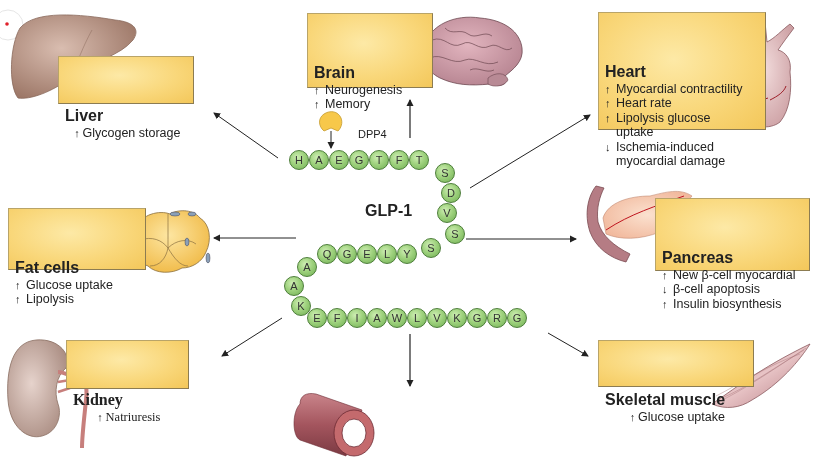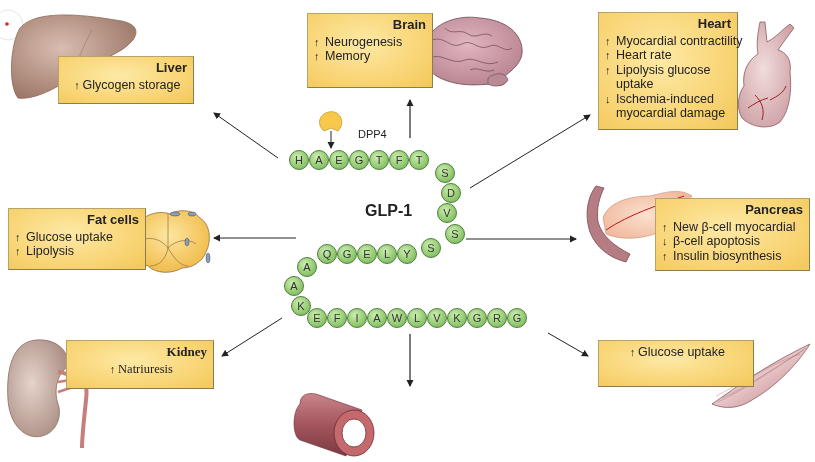--- a/index.html
+++ b/index.html
@@ -4,21 +4,21 @@
 <style>
   html, body { margin:0; padding:0; background:#ffffff; }
   body { width:815px; height:462px; position:relative; overflow:hidden;
          font-family:"Liberation Sans", sans-serif; color:#222; }
   .stage { position:absolute; left:0; top:0; width:815px; height:462px; }
   svg.base { position:absolute; left:0; top:0; }
   .box { position:absolute; box-sizing:border-box;
          background: radial-gradient(ellipse at 45% 40%, #fde9a6 0%, #f9d77a 55%, #f3c75a 100%);
          border:1px solid #b9a468; border-right-color:#8c7c52; border-bottom-color:#8c7c52;
          font-size:12.5px; line-height:14.5px; padding:4px 6px; }
-  .box .title { font-weight:bold; text-align:right; font-size:13px; margin-bottom:2px; }
+  .box .title { font-weight:bold; text-align:left; font-size:16px; margin-bottom:2px;margin-top:48px; }
   .box .line { white-space:nowrap; }
   .box .line .arr { display:inline-block; width:11px; font-weight:bold; font-size:11px; }
   .box .line.cont { padding-left:11px; }
   .box .line.center { text-align:center; }
   .bead { position:absolute; width:20px; height:20px; border-radius:50%;
           background: radial-gradient(circle at 40% 35%, #cfeeb4 0%, #9fd27e 45%, #6fae52 100%);
           border:1px solid #4d7e3a; box-sizing:border-box;
           font-size:11px; line-height:18px; text-align:center; color:#333; }
   .label-free { position:absolute; font-size:11px; }
 </style>
@@ -177,41 +177,42 @@
 
   <div class="box" style="left:58px;top:56px;width:136px;height:48px;">
       <div class="title">Liver</div>
       <div class="line center"><span class="arr">↑</span><span>Glycogen storage</span></div>
     </div>
   <div class="box" style="left:307px;top:13px;width:126px;height:75px;">
       <div class="title">Brain</div>
       <div class="line"><span class="arr">↑</span><span>Neurogenesis</span></div>
       <div class="line"><span class="arr">↑</span><span>Memory</span></div>
     </div>
-  <div class="box" style="left:598px;top:12px;width:140px;height:118px;">
+  <div class="box" style="left:598px;top:12px;width:168px;height:118px;">
       <div class="title">Heart</div>
       <div class="line"><span class="arr">↑</span><span>Myocardial contractility</span></div>
       <div class="line"><span class="arr">↑</span><span>Heart rate</span></div>
       <div class="line"><span class="arr">↑</span><span>Lipolysis glucose</span></div>
       <div class="line cont">uptake</div>
       <div class="line"><span class="arr">↓</span><span>Ischemia-induced</span></div>
       <div class="line cont">myocardial damage</div>
     </div>
   <div class="box" style="left:8px;top:208px;width:138px;height:62px;">
       <div class="title">Fat cells</div>
       <div class="line"><span class="arr">↑</span><span>Glucose uptake</span></div>
       <div class="line"><span class="arr">↑</span><span>Lipolysis</span></div>
     </div>
   <div class="box" style="left:655px;top:198px;width:155px;height:73px;">
       <div class="title">Pancreas</div>
       <div class="line"><span class="arr">↑</span><span>New β-cell myocardial</span></div>
       <div class="line"><span class="arr">↓</span><span>β-cell apoptosis</span></div>
       <div class="line"><span class="arr">↑</span><span>Insulin biosynthesis</span></div>
     </div>
-  <div class="box" style="left:66px;top:340px;width:148px;height:49px;font-family:Liberation Serif, serif;">
+  <div class="box" style="left:66px;top:340px;width:123px;height:49px;font-family:Liberation Serif, serif;">
       <div class="title">Kidney</div>
       <div class="line center"><span class="arr">↑</span><span>Natriuresis</span></div>
     </div>
   <div class="box" style="left:598px;top:340px;width:156px;height:47px;">
+      <div class="title">Skeletal muscle</div>
       <div class="line center"><span class="arr">↑</span><span>Glucose uptake</span></div>
     </div>
 
 </div>
 
 </body></html>

